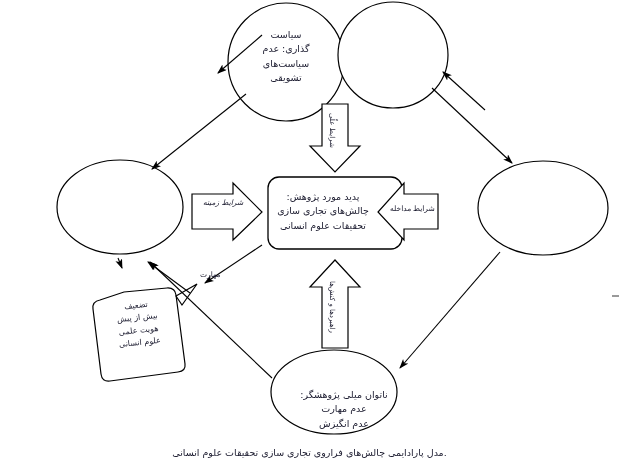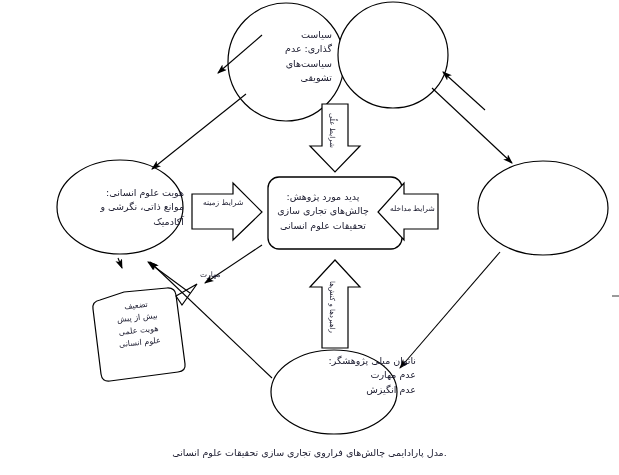--- a/index.html
+++ b/index.html
@@ -29,21 +29,20 @@
     direction: rtl;
     text-align: center;
     color: #1a1a2e;
     font-family: "DejaVu Sans", sans-serif;
     line-height: 1.5;
     white-space: pre-line;
     pointer-events: none;
   }
   .ellipse-text {
     font-size: 9.5px;
-    text-align: right;
   }
   .core-text {
     font-size: 9.5px;
   }
   .callout-text {
     font-size: 8px;
     line-height: 1.55;
   }
   .edge-label {
     position: absolute;
@@ -125,41 +124,38 @@
 
     <line x1="612" y1="296" x2="619" y2="296" stroke="#000" stroke-width="0.8"></line>
   </svg>
 
   <div class="node-text ellipse-text" style="left:240px; top:28px; width:92px;">سیاست
 گذاری: عدم
 سیاست‌های
 تشویقی</div>
 
 
-  <div class="node-text ellipse-text" style="left:56px; top:186px; width:128px;">هویت علوم انسانی:
-موانع ذاتی، نگرشی و
-آکادمیک</div>
 
 
-  <div class="node-text ellipse-text" style="left:272px; top:354px; width:144px;">ناتوان میلی پژوهشگر:
+  <div class="node-text ellipse-text" style="left:272px; top:388px; width:144px;">ناتوان میلی پژوهشگر:
 عدم مهارت
 عدم انگیزش</div>
 
   <div class="node-text core-text" style="left:260px; top:190px; width:126px;">پدید مورد پژوهش:
 چالش‌های تجاری سازی
 تحقیقات علوم انسانی</div>
 
   <div class="node-text callout-text" style="left:100px; top:300px; width:76px; transform:rotate(-6deg);">تضعیف
 بیش از پیش
 هویت علمی
 علوم انسانی</div>
 
   <div class="vlabel" style="left:328px; top:113px;">شرایط علّی</div>
 
-  <div class="edge-label" style="left:203px; top:198px;">شرایط زمینه</div>
+  <div class="edge-label" style="left:203px; top:198px;font-style:italic;">شرایط زمینه</div>
 
   <div class="edge-label" style="left:390px; top:204px;font-family:Liberation Serif, serif;">شرایط مداخله</div>
 
   <div class="vlabel" style="left:328px; top:281px;">راهبردها و کنش‌ها</div>
 
   <div class="edge-label" style="left:200px; top:270px;">مهارت</div>
 
   <div class="caption" style="top:447px;">.مدل پارادایمی چالش‌های فراروی تجاری سازی تحقیقات علوم انسانی</div>
 
 </div>

